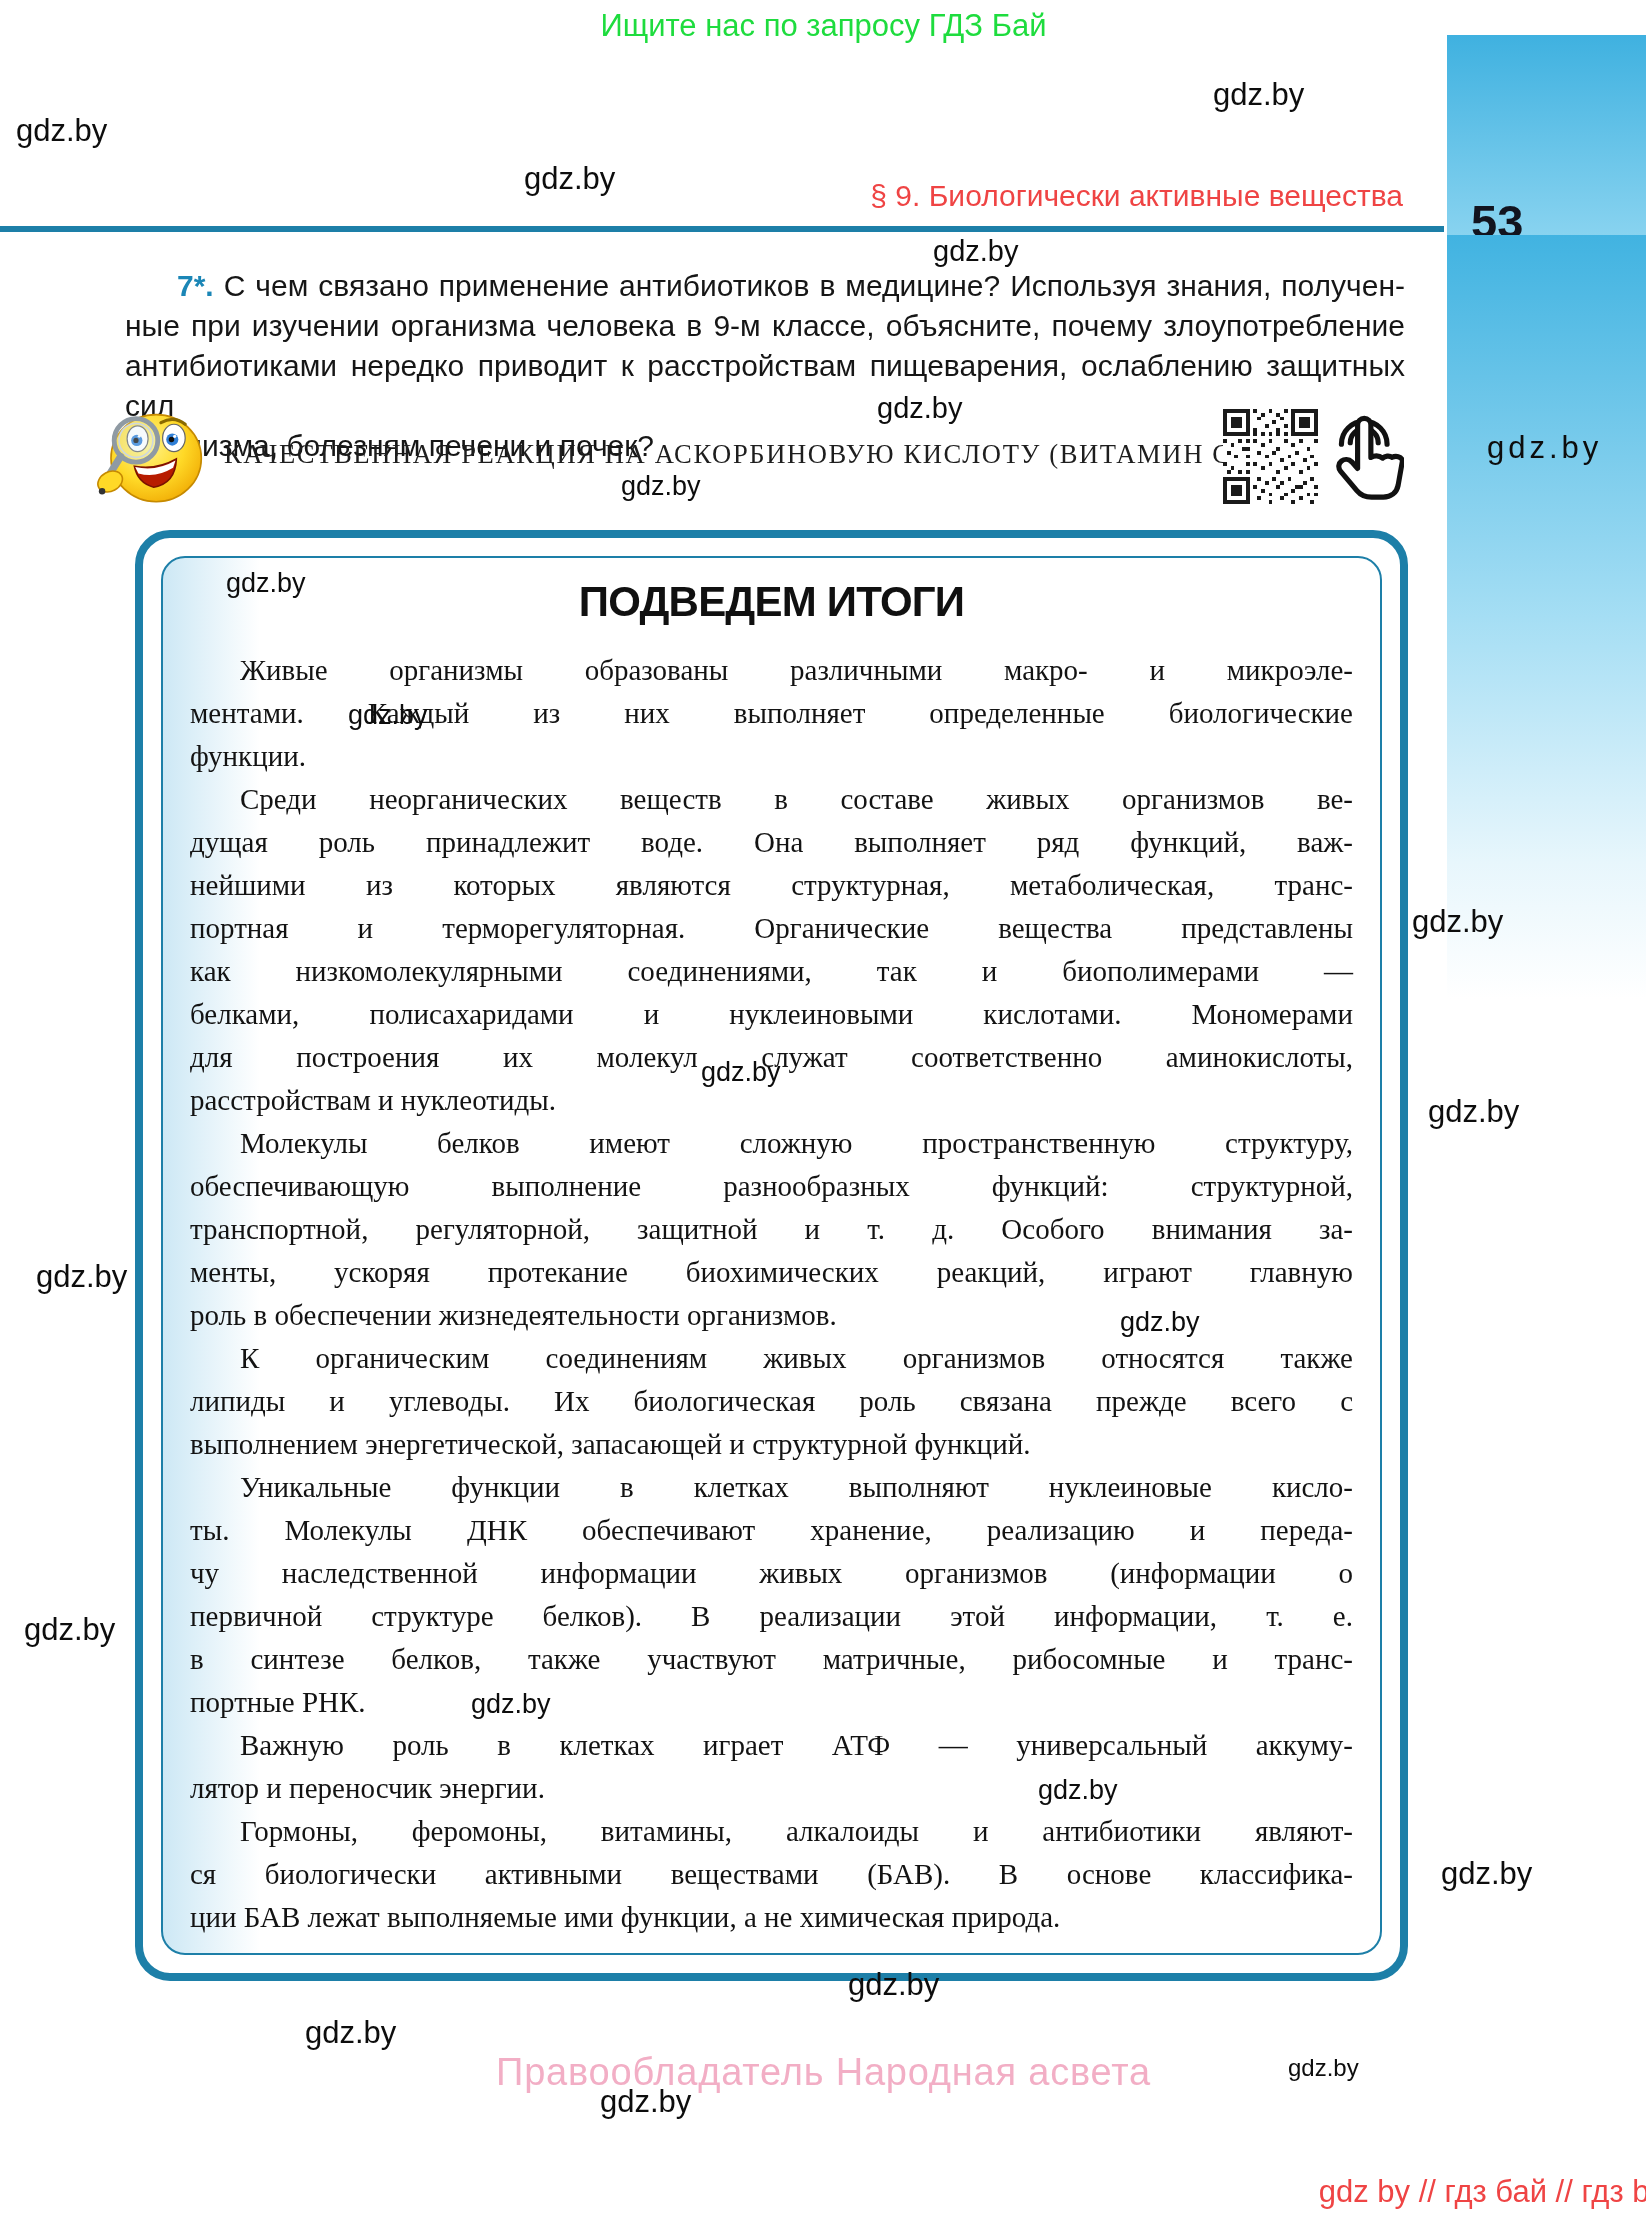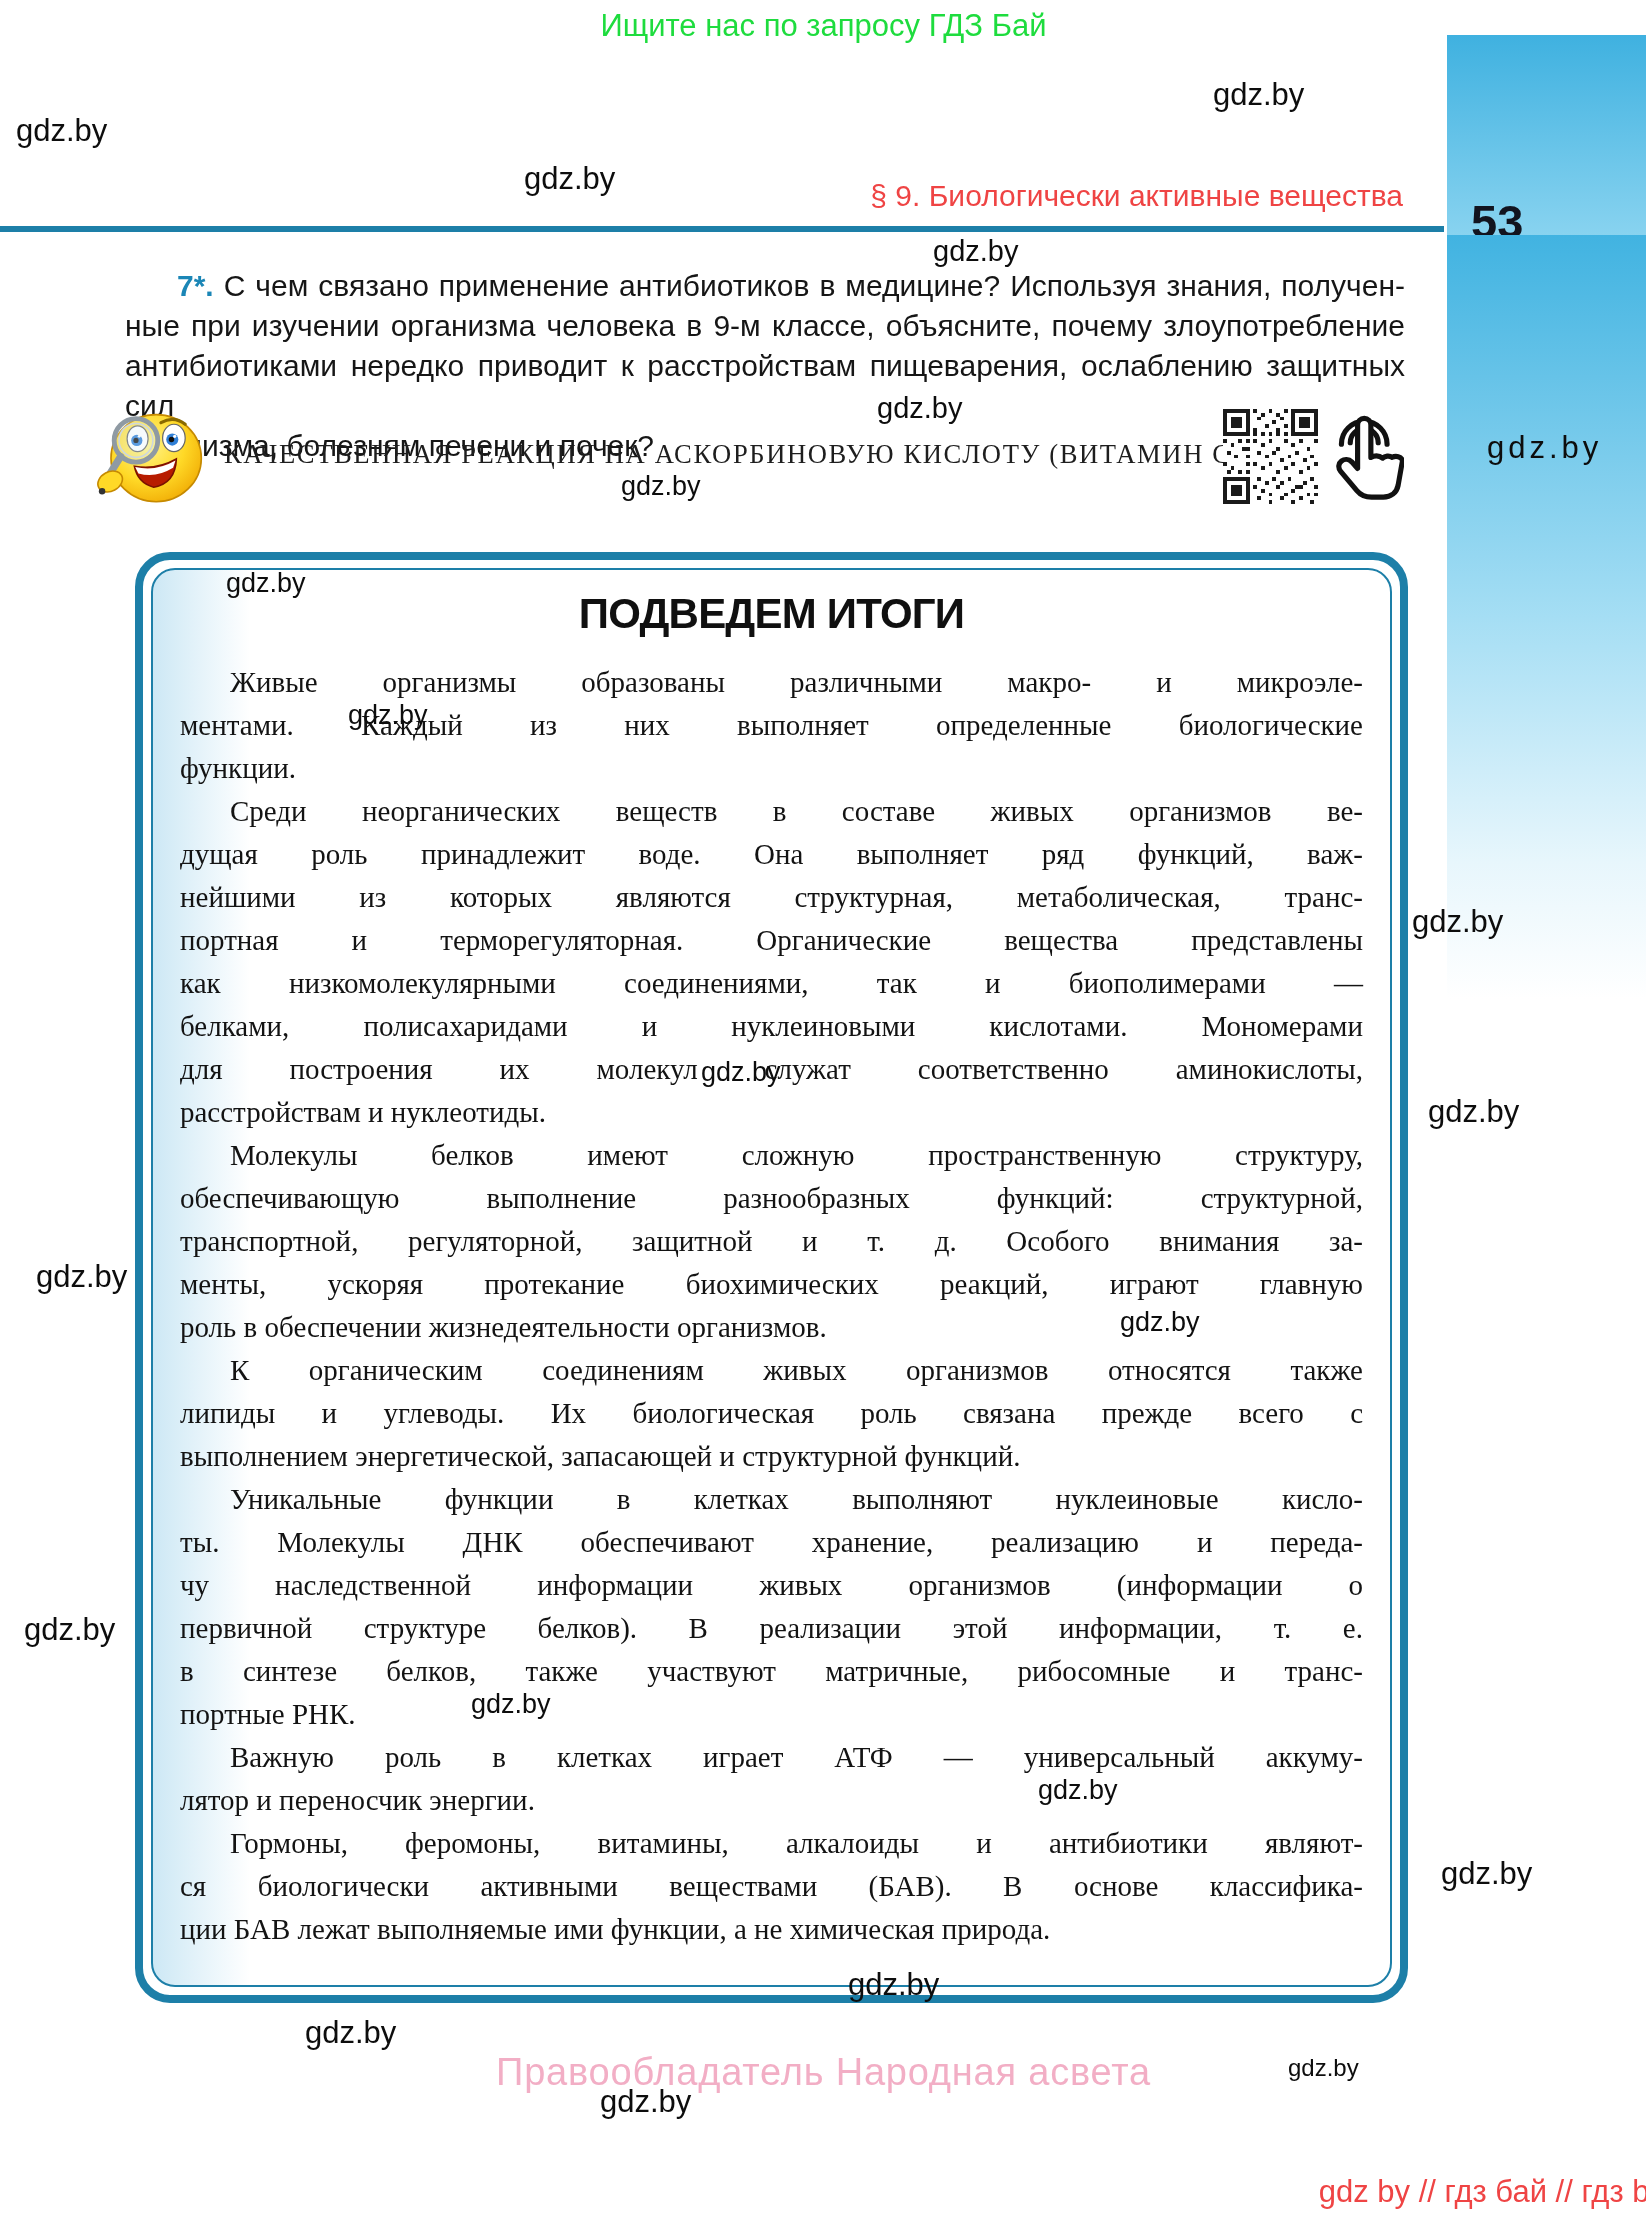--- a/index.html
+++ b/index.html
@@ -32,21 +32,21 @@
   .caption{position:absolute;left:224px;top:439px;width:991px;
            font-family:"Liberation Serif","DejaVu Serif",serif;
            font-size:26.6px;letter-spacing:1.6px;color:#1e1e1e;white-space:nowrap;}
   .emoji{position:absolute;left:90px;top:400px;width:121px;height:109px;}
   .qr{position:absolute;left:1223px;top:409px;width:95px;height:95px;}
   .tap{position:absolute;left:1323px;top:397px;width:81px;height:109px;}
 
   
   .sumbox{position:absolute;left:135px;top:530px;width:1273px;height:1451px;
           box-sizing:border-box;border:8px solid #1d7fa8;border-radius:35px;
-          background:#fff;padding:8px;margin-top:22px;}
+          background:#fff;padding:18px;}
   .sumbox-inner{width:100%;height:100%;box-sizing:border-box;
           border:2.4px solid #1d7fa8;border-radius:24px;overflow:hidden;
           background:linear-gradient(90deg,#cde8f5 0px,#ffffff 97px);
           padding:13px 27px 0 27px;}
   .sum-title{text-align:center;font-weight:bold;font-size:42px;line-height:1.2;
           color:#101010;margin-top:6.4px;letter-spacing:-0.8px;}
   .sum-text{margin-top:21px;font-family:"Liberation Serif","DejaVu Serif",serif;
           font-size:29px;color:#131313;}
   .sline{line-height:43px;}
   .indent{text-indent:50px;}

